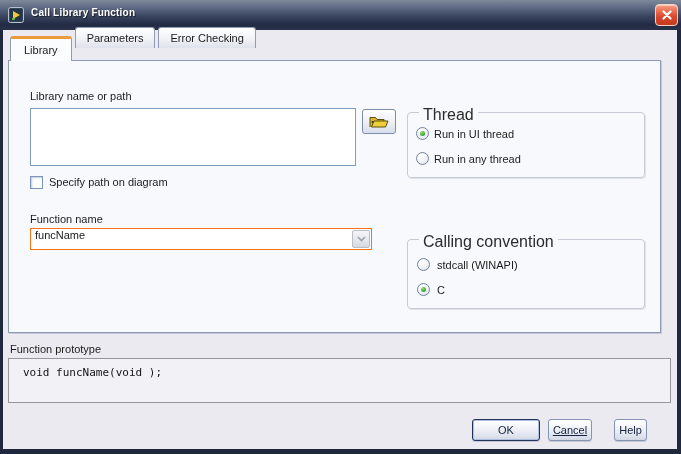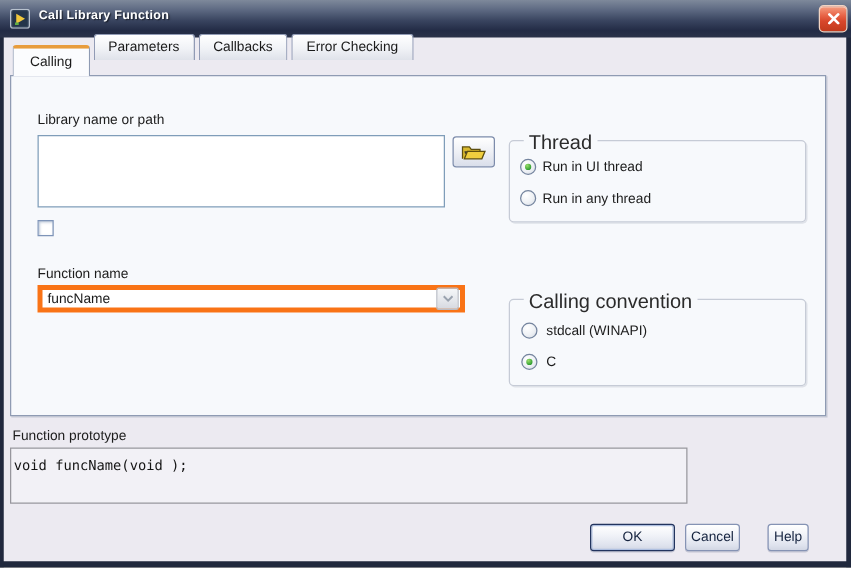--- a/index.html
+++ b/index.html
@@ -52,21 +52,21 @@
     position:absolute;left:362px;top:109px;width:34px;height:25px;border-radius:3px;
     border:1px solid #7d8cab;background:linear-gradient(180deg,#ffffff 0%,#eef0f5 50%,#d9deea 100%);
     display:flex;align-items:center;justify-content:center;z-index:2;cursor:default;
   }
   .checkbox{
     position:absolute;left:30px;top:176px;width:13px;height:13px;background:#ffffff;
     border:1px solid #7e94b8;box-shadow:inset 1px 1px 2px rgba(110,135,170,.45);z-index:2;
   }
   .combobox{
     position:absolute;left:30px;top:228px;width:342px;height:22px;background:#ffffff;
-    border:4px solid #f97316;z-index:2;display:flex;align-items:center;
+    border:1px solid #f97316;z-index:2;display:flex;
   }
   .combo-text{flex:1;font-size:11px;color:#1a1a1a;padding-left:4px;white-space:nowrap;overflow:hidden;}
   .combo-arrow{
     width:18px;height:18px;margin:1px;border:1px solid #b9bdc6;border-radius:2px;
     background:linear-gradient(180deg,#f5f6f8 0%,#e4e6eb 60%,#d6d9e0 100%);
     display:flex;align-items:center;justify-content:center;
   }
   
   .groupbox{
     position:absolute;width:238px;border:1px solid #c6cbd6;border-radius:4px;z-index:1;
@@ -80,22 +80,22 @@
     border:1px solid #74849e;
     background:radial-gradient(circle at 35% 30%, #ffffff 0%, #eef1f5 55%, #d6dbe3 100%);
   }
   .radio.checked::after{
     content:"";position:absolute;left:3px;top:3px;width:5px;height:5px;border-radius:50%;
     background:radial-gradient(circle at 35% 30%, #9ade6a 0%, #33a033 70%, #1f7a1f 100%);
   }
   .radio-lbl{position:absolute;font-size:11px;color:#1c1c1c;white-space:nowrap;z-index:2;}
   
   .proto-box{
-    position:absolute;left:8px;top:358px;width:542px;height:45px;background:#f2f1f6;
-    border:1px solid #97969d;padding:7px 2px;font-family:"DejaVu Sans Mono",monospace;
+    position:absolute;left:8px;top:358px;width:663px;height:45px;background:#f2f1f6;
+    border:1px solid #97969d;padding:7px 14px;font-family:"DejaVu Sans Mono",monospace;
     font-size:11px;color:#141414;z-index:1;
   }
   
   .btn{
     position:absolute;top:419px;height:22px;border-radius:3px;font-size:11px;color:#15233f;
     border:1px solid #8593b4;display:flex;align-items:center;justify-content:center;cursor:default;
     background:linear-gradient(180deg,#ffffff 0%,#f1f3f8 40%,#dfe3ee 80%,#d2d7e4 100%);
     box-shadow:0 1px 0 rgba(120,130,155,.35);
   }
   .btn.default{border:1px solid #22345e;box-shadow:inset 0 0 0 1px #aebfe0,0 1px 0 rgba(120,130,155,.35);}
@@ -115,47 +115,45 @@
     <div class="title-text">Call Library Function</div>
     <div class="close-btn">
       <svg width="10" height="10" viewBox="0 0 10 10">
         <path d="M1.5 1.5 L8.5 8.5 M8.5 1.5 L1.5 8.5" stroke="#ffffff" stroke-width="2.2" stroke-linecap="round"></path>
       </svg>
     </div>
   </div>
 
   <div class="tabstrip">
     <div class="tab active">
-        <span>Calling</span>
+        <span>Library</span>
       </div>
     <div class="tab">
         <span>Parameters</span>
-      </div>
-    <div class="tab">
-        <span>Callbacks</span>
       </div>
     <div class="tab">
         <span>Error Checking</span>
       </div>
   </div>
 
   <div class="tabpage"></div>
 
   <div class="lbl" style="left:30px;top:90px;">Library name or path</div>
   <textarea class="textbox" style="left: 30px; top: 108px; width: 326px; height: 58px;"></textarea>
 
   <div class="browse-btn">
     <svg width="22" height="16" viewBox="0 0 22 16">
       <path d="M2 13 V3.5 H7.5 L9 5.5 H16 V7" fill="#d9b92e" stroke="#5d4e0e" stroke-width="1"></path>
       <path d="M3.5 7 H16 V9 H4 Z" fill="#3c3a2e"></path>
       <path d="M3.5 13 L6 7 H20 L17.5 13 Z" fill="#efce3e" stroke="#5d4e0e" stroke-width="1"></path>
     </svg>
   </div>
 
   <div class="checkbox"></div>
+  <div class="lbl" style="left:49px;top:176px;">Specify path on diagram</div>
 
   <div class="lbl" style="left:30px;top:213px;">Function name</div>
   <div class="combobox">
     <div class="combo-text">funcName</div>
     <div class="combo-arrow">
       <svg width="9" height="6" viewBox="0 0 9 6">
         <path d="M1 1 L4.5 4.5 L8 1" stroke="#9aa2ae" stroke-width="1.6" fill="none"></path>
       </svg>
     </div>
   </div>
@@ -171,16 +169,16 @@
   <div class="group-title" style="left:419px;top:233px;">Calling convention</div>
   <div class="radio" style="left:417px;top:258px;"></div>
   <div class="radio-lbl" style="left:437px;top:259px;">stdcall (WINAPI)</div>
   <div class="radio checked" style="left:417px;top:283px;"></div>
   <div class="radio-lbl" style="left:437px;top:284px;">C</div>
 
   <div class="lbl" style="left:10px;top:343px;">Function prototype</div>
   <div class="proto-box">void funcName(void );</div>
 
   <div class="btn default" style="left:472px;width:68px;">OK</div>
-  <div class="btn" style="left:548px;width:44px;">Cancel</div>
+  <div class="btn" style="left:548px;width:44px;text-decoration:underline;">Cancel</div>
   <div class="btn" style="left:614px;width:33px;">Help</div>
 
 </div>
 
 </body></html>

